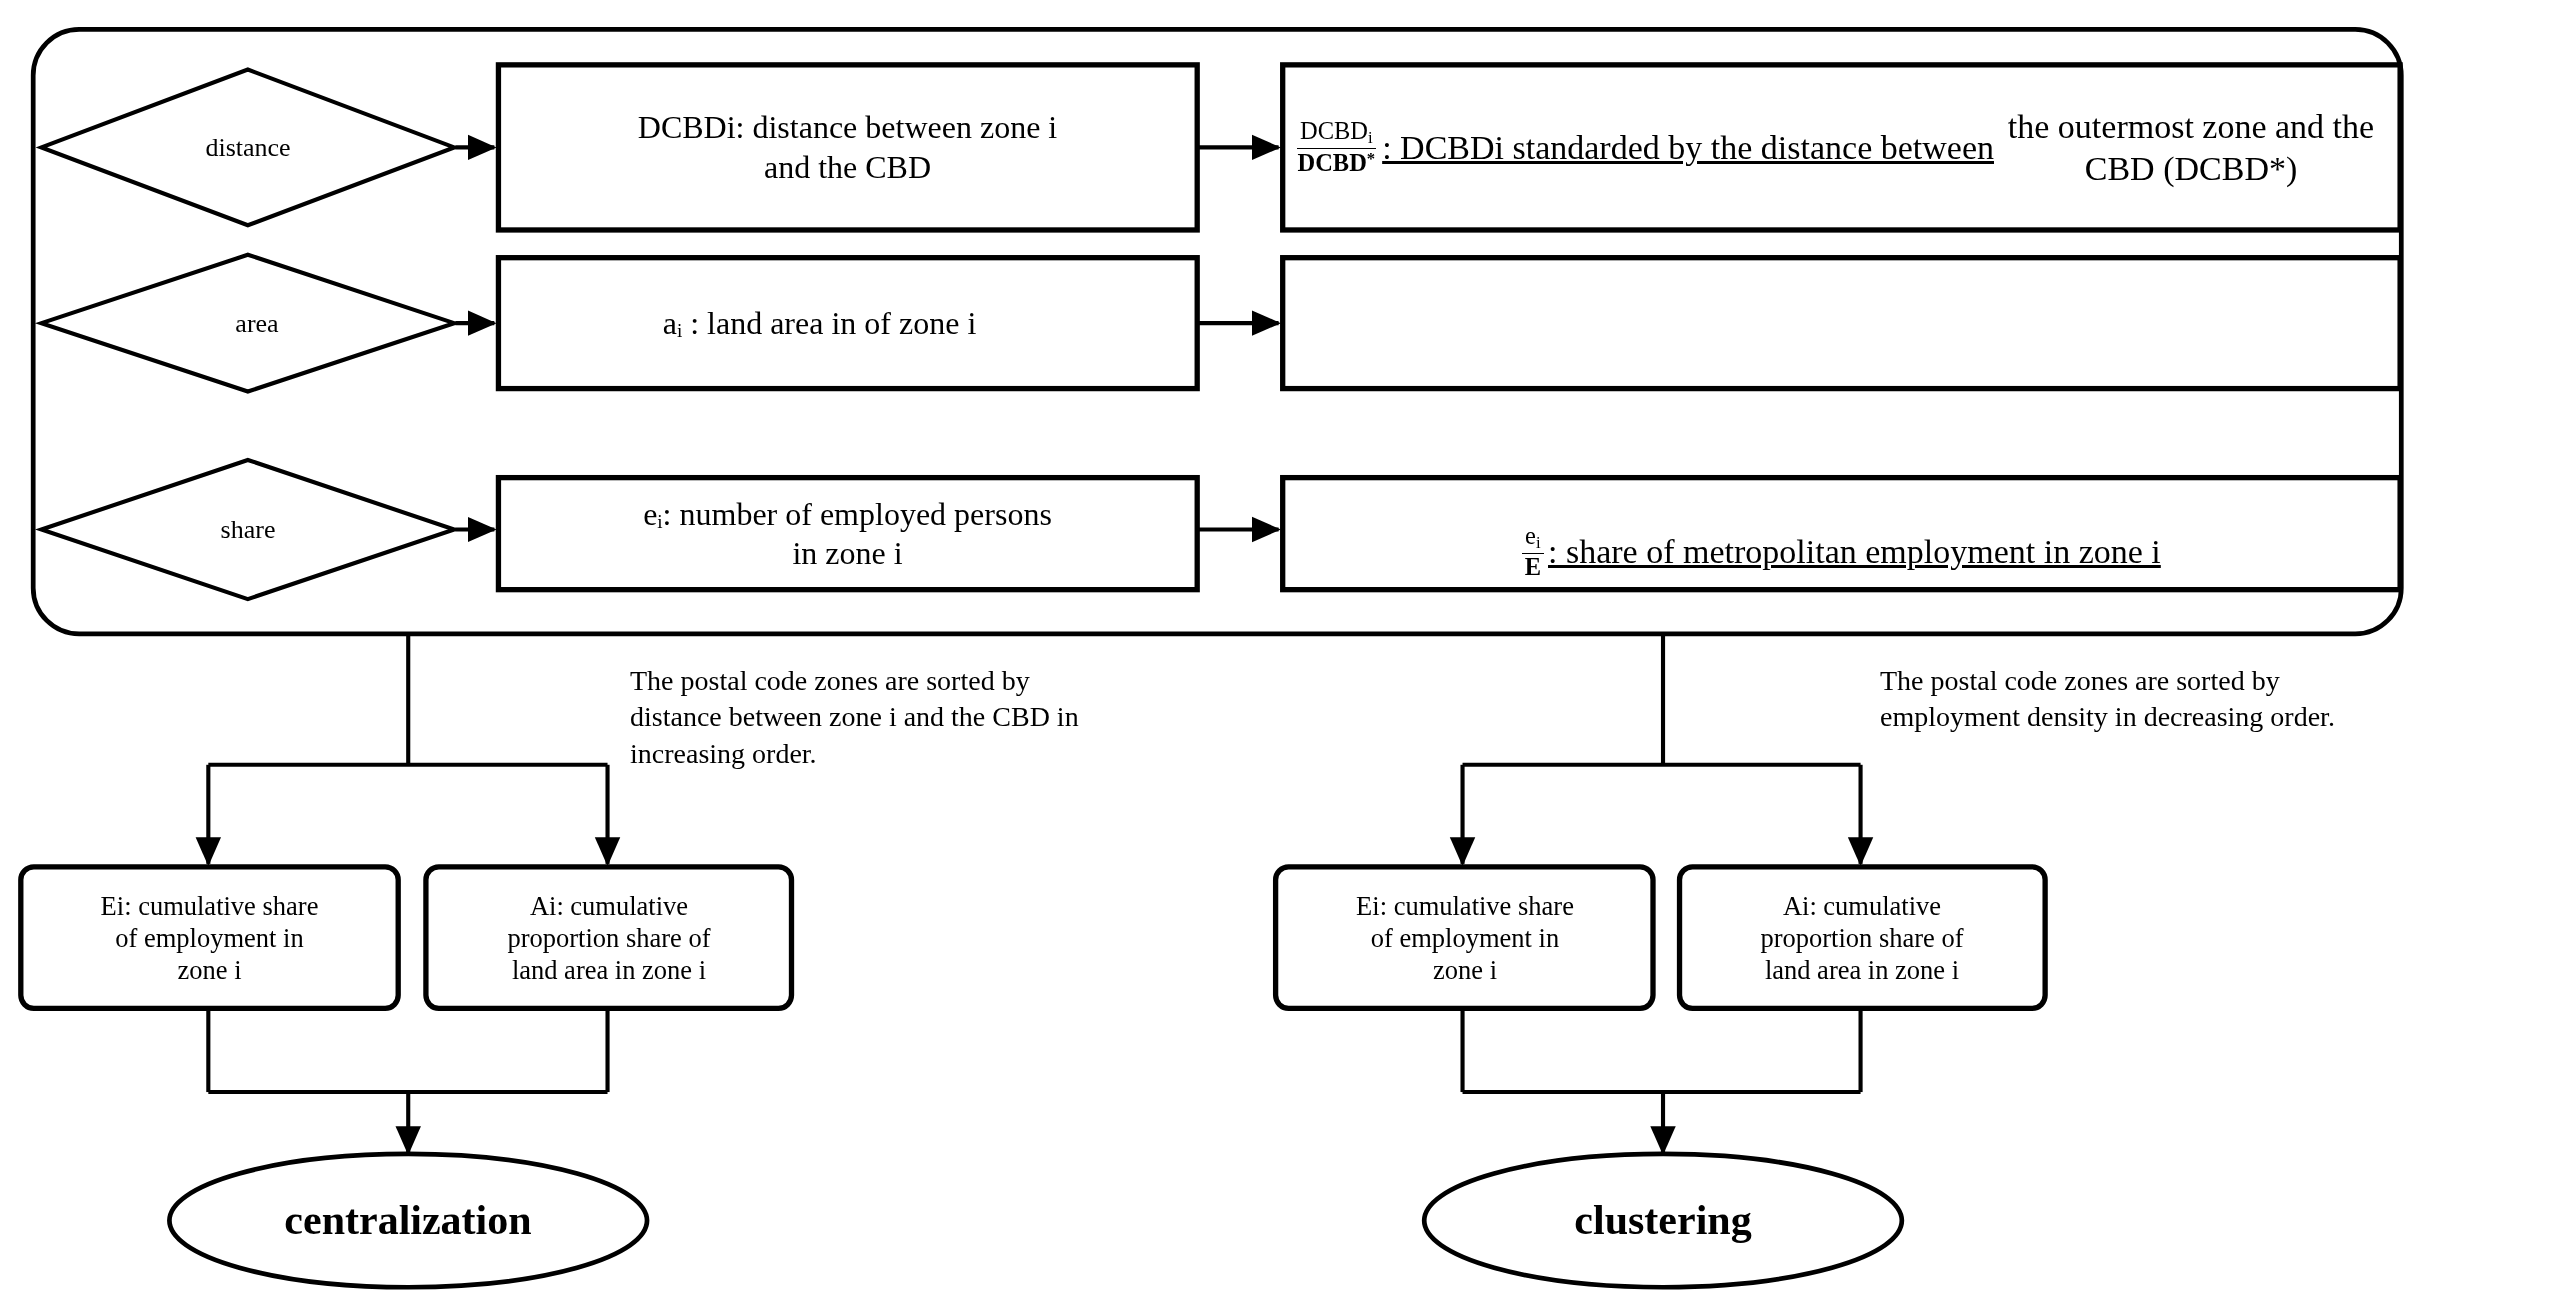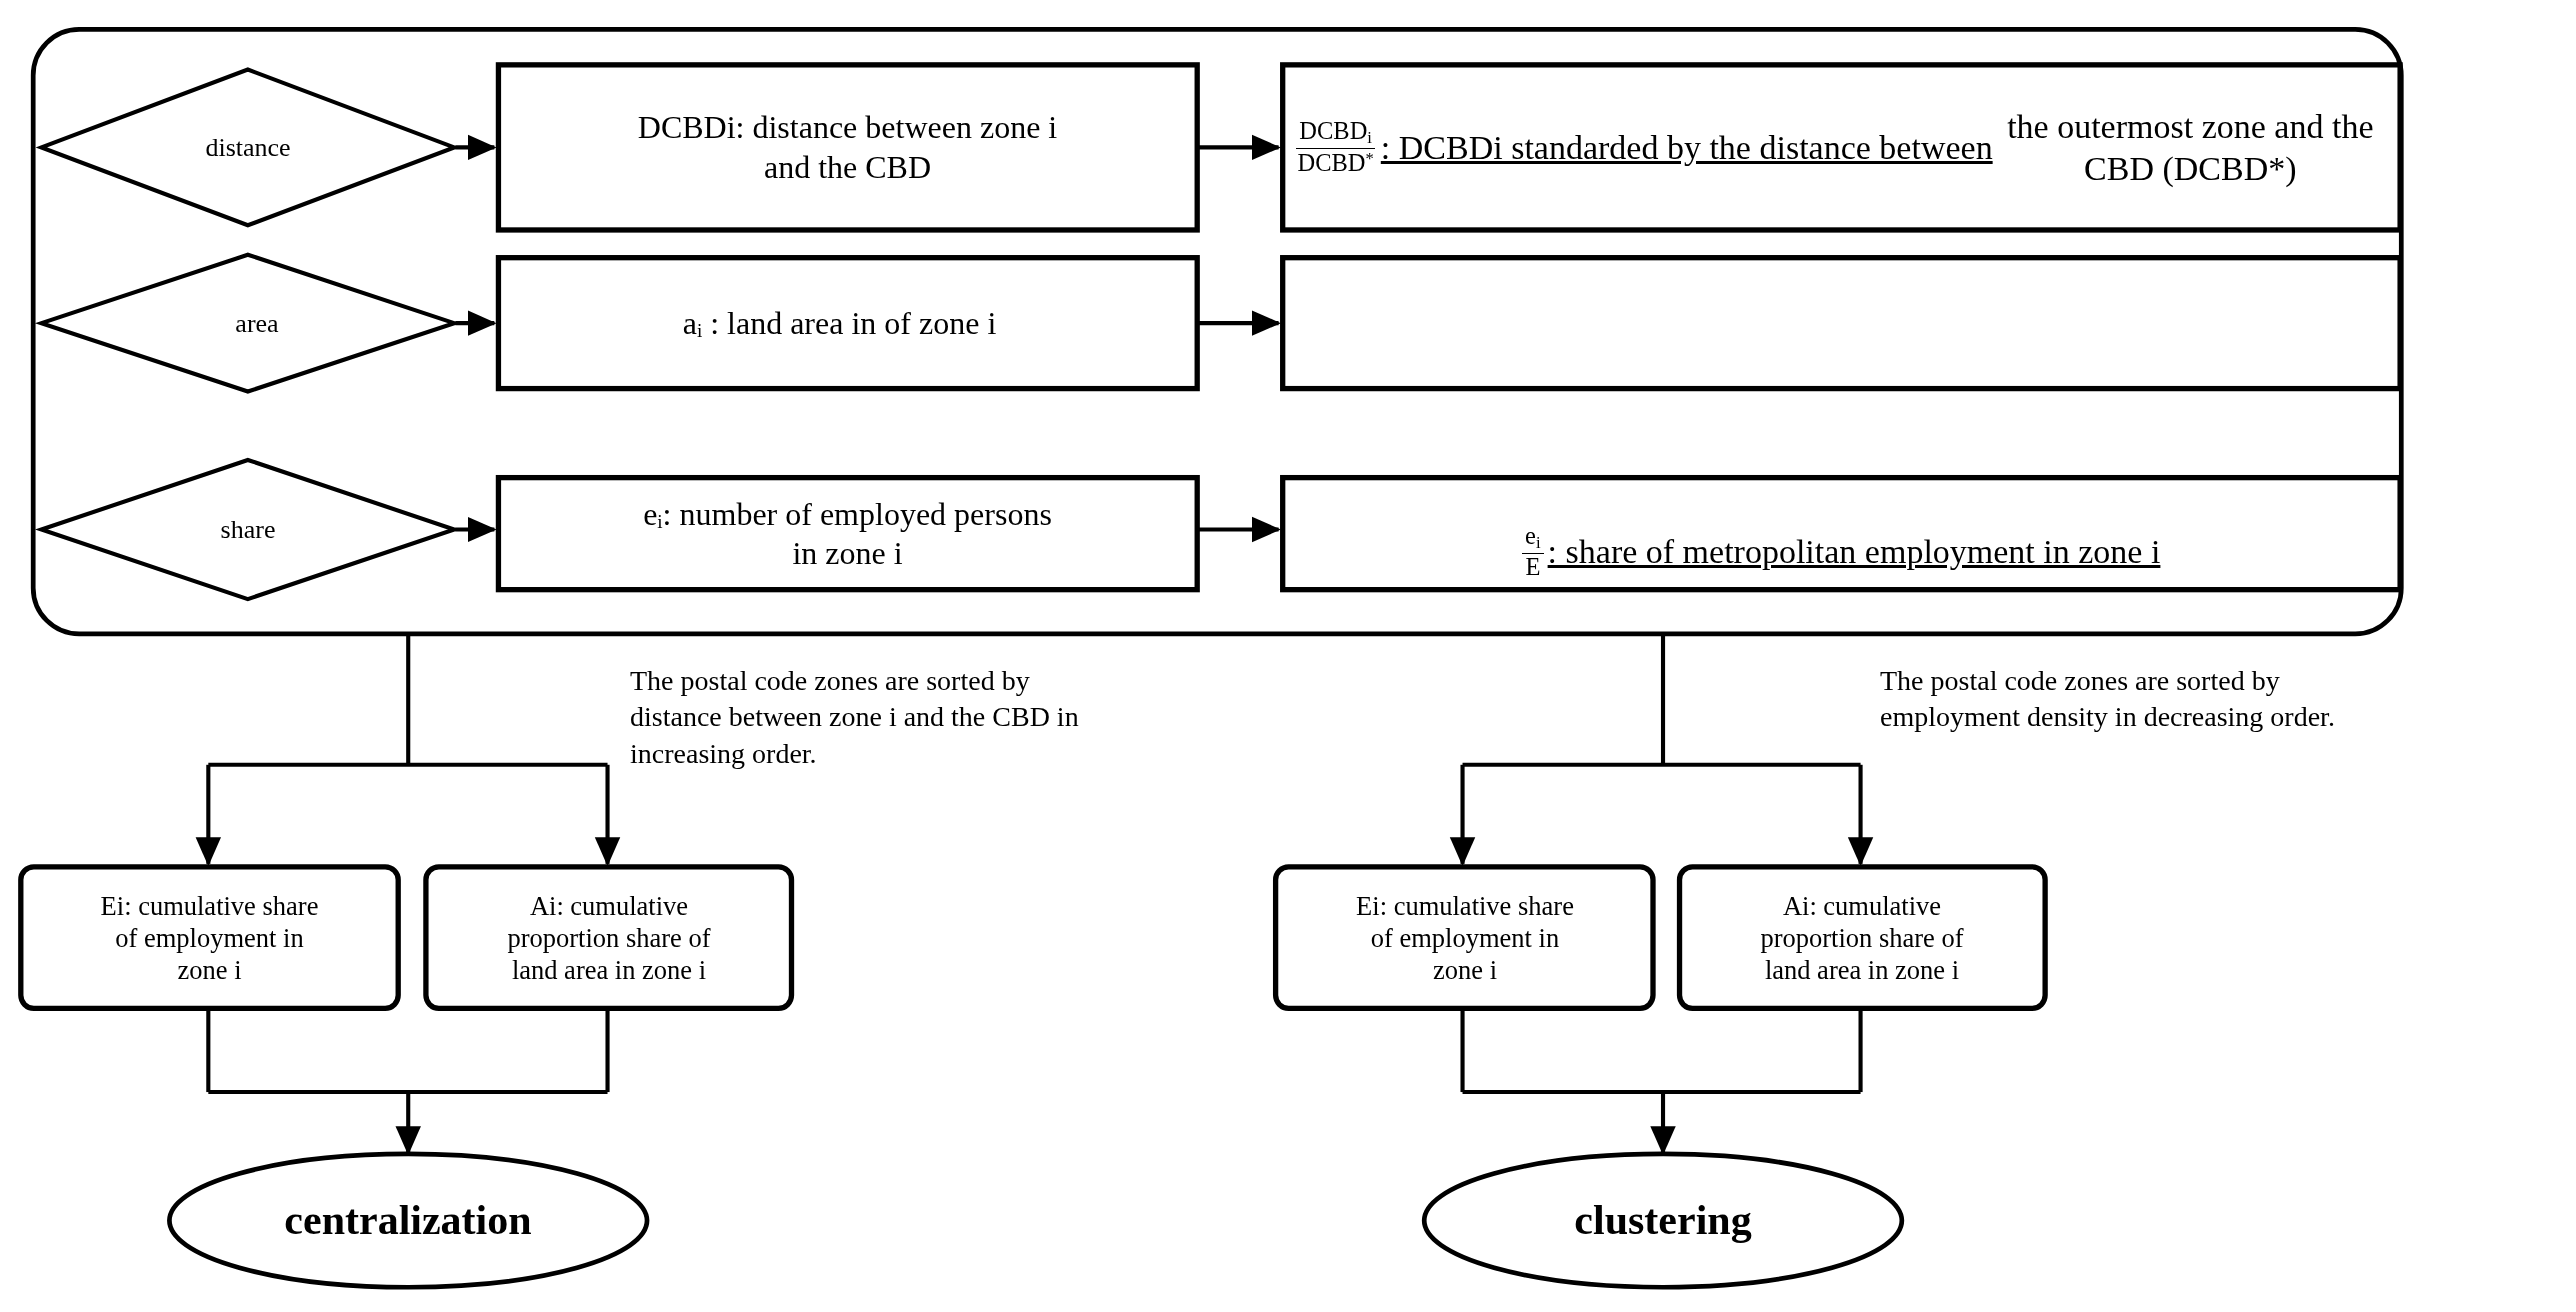--- a/index.html
+++ b/index.html
@@ -60,20 +60,21 @@
     font-size: 0.72em;
   }
   .frac .num {
     padding: 0 3.5px 1.2px 3.5px;
     border-bottom: 1.8px solid #000;
     white-space: nowrap;
   }
   .frac .den {
     padding: 1.8px 3.5px 0 3.5px;
     white-space: nowrap;
+    font-weight: bold;
   }
   sub { font-size: 0.68em; vertical-align: -0.22em; }
   sup { font-size: 0.68em; vertical-align: 0.42em; }
   .txt-after { white-space: nowrap; text-decoration: underline; }
   .two-line { display: block; }
 </style>
 </head>
 <body>
 
 <div id="canvas">
@@ -145,21 +146,21 @@
       <span class="frac">
         <span class="num"><span>DCBD</span><sub>i</sub></span>
         <span class="den"><span>DCBD</span><sup>*</sup></span>
       </span>
       <span class="txt-after">: DCBDi standarded by the distance between</span>
     </span>
     <span class="two-line">the outermost zone and the CBD (DCBD*)</span>
   </div>
 
   <div class="lbl diamond-label" style="left:145px; top:303px; width:224px; height:41px;">area</div>
-  <div class="lbl box-label" style="left:496px; top:264px; width:687px; height:119px;">aᵢ : land area in of zone i</div>
+  <div class="lbl box-label" style="left:476px; top:264px; width:687px; height:119px;">aᵢ : land area in of zone i</div>
 
 
   <div class="lbl diamond-label" style="left:136px; top:509px; width:224px; height:41px;">share</div>
   <div class="lbl box-label" style="left:504px; top:484px; width:687px; height:100px;">eᵢ: number of employed persons
 in zone i</div>
 
   <div class="lbl" style="left:1294px; top:502px; width:1094px; height:100px; font-size:34px;">
     <span class="formula-line">
       <span class="frac">
         <span class="num"><span>e</span><sub>i</sub></span>

